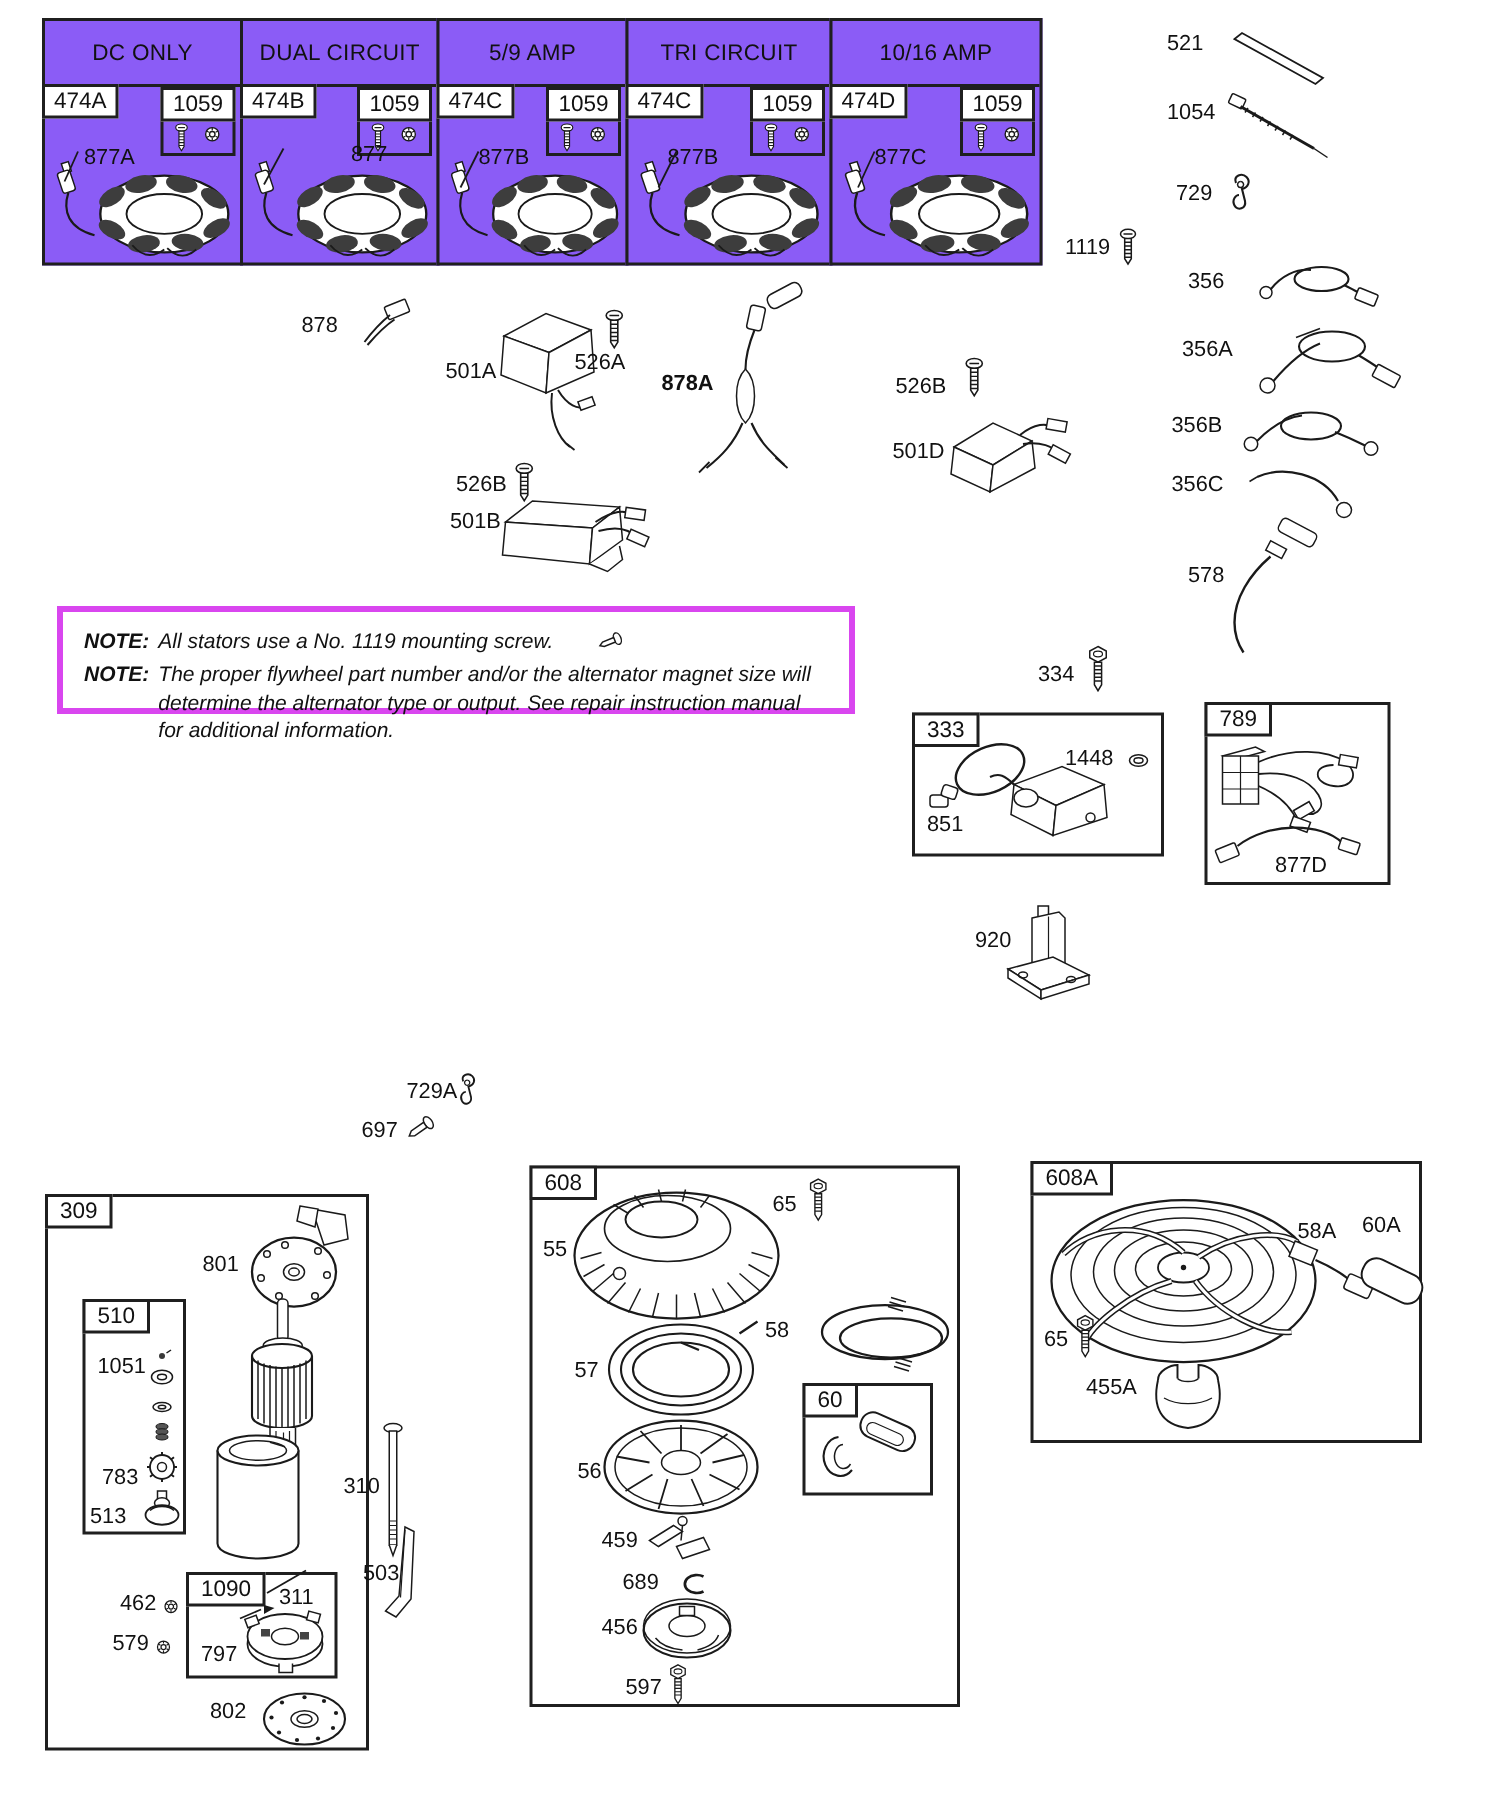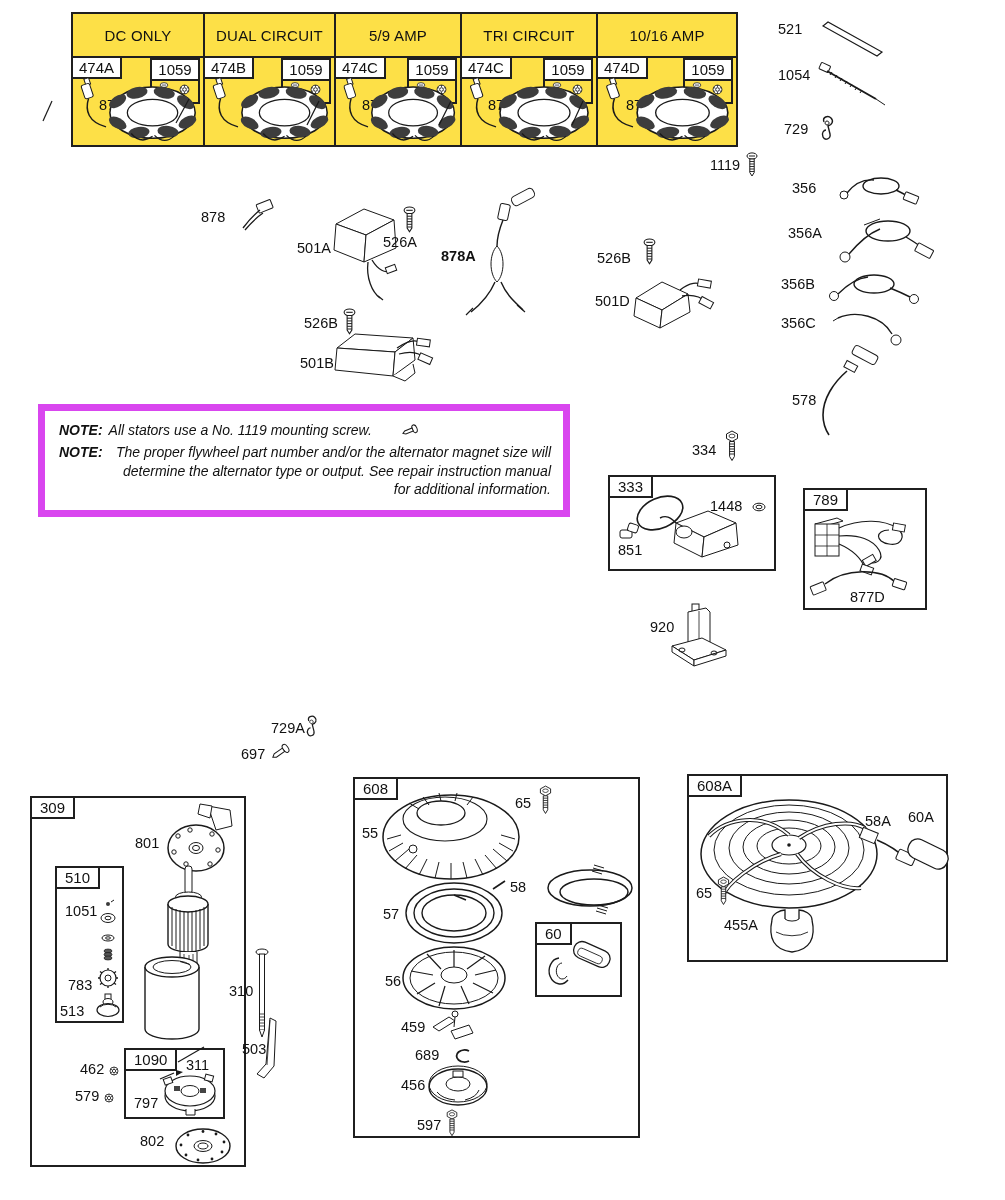--- a/index.html
+++ b/index.html
@@ -2,31 +2,31 @@
 <html><head>
 <meta charset="utf-8">
 <style>
   html,body{margin:0;padding:0;background:#fff;}
   #canvas{position:relative;width:1005px;height:1200px;background:#fff;overflow:hidden;
           font-family:"Liberation Sans",sans-serif;color:#111;}
   .lbl{position:absolute;font-size:14.5px;line-height:1.05;white-space:nowrap;color:#111;}
   .box{position:absolute;border:2px solid #1f1f1f;background:#fff;box-sizing:border-box;}
   .ctag{position:absolute;left:-2px;top:-2px;border:2px solid #1f1f1f;background:#fff;
         padding:1px 8px;font-size:15px;}
-  .sbox{position:absolute;top:12px;height:135px;border:2px solid #1f1f1f;background:#fde047;box-sizing:border-box;margin-left:43px;}
+  .sbox{position:absolute;top:12px;height:165px;border:2px solid #1f1f1f;background:#8b5cf6;box-sizing:border-box;}
   .sbox .title{height:42px;border-bottom:2px solid #1f1f1f;display:flex;align-items:center;
                justify-content:center;font-size:15px;letter-spacing:.2px;}
   .ptag{position:absolute;left:-2px;top:42px;border:2px solid #1f1f1f;background:#fff;
         padding:1px 6px;font-size:15px;}
   .spanel{position:absolute;right:3px;top:44px;width:50px;height:46px;border:2px solid #1f1f1f;box-sizing:border-box;}
   .spanel .num{position:absolute;left:-2px;right:-2px;top:-2px;border:2px solid #1f1f1f;background:#fff;
                text-align:center;font-size:15px;padding:1px 0;}
   .part{position:absolute;overflow:visible;}
-  .notebox{position:absolute;left:38px;top:404px;width:532px;height:113px;border:7px solid #d946ef;
-           box-sizing:border-box;padding:10px 12px 0 14px;background:#fff;text-align:right;}
+  .notebox{position:absolute;left:38px;top:404px;width:532px;height:72px;border:4px solid #d946ef;
+           box-sizing:border-box;padding:10px 12px 0 14px;background:#fff;}
   .noterow{display:flex;align-items:flex-start;margin-bottom:4px;font-style:italic;font-size:14px;line-height:1.32;}
   .noterow .pfx{font-weight:bold;margin-right:6px;}
   .noterow .txt{max-width:445px;}
   svg{display:block;}
 </style>
 </head>
 <body>
 
 <div id="canvas">
 
@@ -99,21 +99,21 @@
     <div class="ptag">474B</div>
     <div class="spanel">
       <div class="num">1059</div>
       <svg class="part" style="left:7px;top:22px;" width="10" height="20">
           <use href="#sym-screw"></use>
         </svg>
       <svg class="part" style="left:27px;top:24px;" width="11" height="11">
           <use href="#sym-nut"></use>
         </svg>
     </div>
-    <span class="lbl" style="left:16px;top:82px;padding-left:45px;">877</span>
+    <span class="lbl" style="left:27px;top:82px;padding-left:45px;">877</span>
     <svg class="part" style="left:2px;bottom:2px;" width="126" height="74" viewBox="0 0 130 78" preserveAspectRatio="none">
         <use href="#sym-stator"></use>
       </svg>
   </div>
 
   <div class="sbox" style="left:291px;width:128px;">
     <div class="title">5/9 AMP</div>
     <div class="ptag">474C</div>
     <div class="spanel">
       <div class="num">1059</div>
@@ -217,21 +217,21 @@
     <circle cx="88" cy="33" r="4.5" fill="#fff" stroke="#1a1a1a"></circle>
   </svg>
 
   <span class="lbl" style="left:781px;top:316px;">356C</span>
   <svg class="part" style="left:830px;top:308px;" width="80" height="44">
     <path d="M8,10 C26,2 52,8 62,26" fill="none" stroke="#1a1a1a" stroke-width="1.4"></path>
     <path d="M8,10 l-5,3" stroke="#1a1a1a" stroke-width="1"></path>
     <circle cx="66" cy="32" r="5" fill="#fff" stroke="#1a1a1a"></circle>
   </svg>
 
-  <span class="lbl" style="left:792px;top:377px;margin-top:16px;">578</span>
+  <span class="lbl" style="left:792px;top:377px;">578</span>
   <svg class="part" style="left:812px;top:348px;" width="74" height="90">
     <rect x="40" y="2" width="26" height="10" rx="3" transform="rotate(28 53 7)" fill="#fff" stroke="#1a1a1a"></rect>
     <rect x="33" y="15" width="12" height="7" transform="rotate(28 39 18)" fill="#fff" stroke="#1a1a1a"></rect>
     <path d="M35,23 C21,35 11,51 11,67 C11,75 13,81 17,87" fill="none" stroke="#1a1a1a" stroke-width="1.6"></path>
   </svg>
 
   <span class="lbl" style="left:201px;top:210px;">878</span>
   <svg class="part" style="left:237px;top:198px;" width="44" height="36">
     <rect x="20" y="4" width="15" height="9" rx="1" transform="rotate(-22 27 8)" fill="#fff" stroke="#1a1a1a"></rect>
     <path d="M6,30 C12,22 18,16 23,12 M8,32 C14,25 20,19 26,15" fill="none" stroke="#1a1a1a" stroke-width="1.3"></path>
@@ -276,21 +276,21 @@
     <path d="M52,20 C62,12 70,12 74,15 M54,26 C66,24 74,28 78,32" fill="none" stroke="#1a1a1a" stroke-width="1.3"></path>
     <rect x="70" y="10" width="13" height="7" transform="rotate(10 76 13)" fill="#fff" stroke="#1a1a1a"></rect>
     <rect x="72" y="29" width="13" height="7" transform="rotate(28 78 32)" fill="#fff" stroke="#1a1a1a"></rect>
   </svg>
 
   <span class="lbl" style="left:304px;top:316px;">526B</span>
   <svg class="part" style="left:343px;top:308px;" width="13" height="28">
       <use href="#sym-screw"></use>
     </svg>
 
-  <span class="lbl" style="left:300px;top:356px;">501B</span>
+  <span class="lbl" style="left:300px;top:341px;">501B</span>
   <svg class="part" style="left:331px;top:326px;" width="104" height="60">
     <polygon points="6,22 24,8 82,12 64,26" fill="#fff" stroke="#1a1a1a"></polygon>
     <polygon points="6,22 64,26 62,50 4,44" fill="#fff" stroke="#1a1a1a"></polygon>
     <polygon points="64,26 82,12 84,34 62,50" fill="#fff" stroke="#1a1a1a"></polygon>
     <path d="M62,50 l12,5 10,-8 -2,-9" fill="#fff" stroke="#1a1a1a"></path>
     <path d="M66,22 C78,14 86,14 90,17 M68,28 C82,24 90,28 94,33" fill="none" stroke="#1a1a1a" stroke-width="1.3"></path>
     <rect x="86" y="13" width="13" height="7" transform="rotate(8 92 16)" fill="#fff" stroke="#1a1a1a"></rect>
     <rect x="88" y="29" width="13" height="7" transform="rotate(24 94 32)" fill="#fff" stroke="#1a1a1a"></rect>
   </svg>
 
@@ -331,21 +331,21 @@
     <svg class="part" style="left:142px;top:25px;" width="14" height="10">
         <use href="#sym-washer"></use>
       </svg>
     <svg class="part" style="left:8px;top:44px;" width="26" height="22">
       <rect x="2" y="9" width="12" height="8" rx="2" fill="#fff" stroke="#1a1a1a"></rect>
       <rect x="10" y="3" width="10" height="8" rx="2" transform="rotate(18 15 7)" fill="#fff" stroke="#1a1a1a"></rect>
     </svg>
     <span class="lbl" style="left:8px;top:66px;">851</span>
   </div>
 
-  <div class="box" style="left:803px;top:488px;width:124px;height:122px;">
+  <div class="box" style="left:803px;top:468px;width:124px;height:122px;">
     <div class="ctag">789</div>
     <svg class="part" style="left:4px;top:26px;" width="112" height="58">
       <polygon points="6,8 28,2 34,5 12,11" fill="#fff" stroke="#1a1a1a"></polygon>
       <rect x="6" y="8" width="24" height="32" fill="#fff" stroke="#1a1a1a"></rect>
       <path d="M6,19 h24 M6,30 h24 M18,8 v32" stroke="#1a1a1a" stroke-width=".8"></path>
       <path d="M30,12 C52,2 76,4 88,12 C98,20 92,30 80,28 C66,26 66,14 80,14" fill="none" stroke="#1a1a1a" stroke-width="1.2"></path>
       <path d="M30,20 C50,18 64,24 70,34 C76,44 66,50 58,45" fill="none" stroke="#1a1a1a" stroke-width="1.2"></path>
       <path d="M30,28 C44,34 52,42 56,52" fill="none" stroke="#1a1a1a" stroke-width="1.2"></path>
       <rect x="84" y="8" width="12" height="7" transform="rotate(10 90 11)" fill="#fff" stroke="#1a1a1a"></rect>
       <rect x="54" y="41" width="12" height="7" transform="rotate(-30 60 44)" fill="#fff" stroke="#1a1a1a"></rect>

